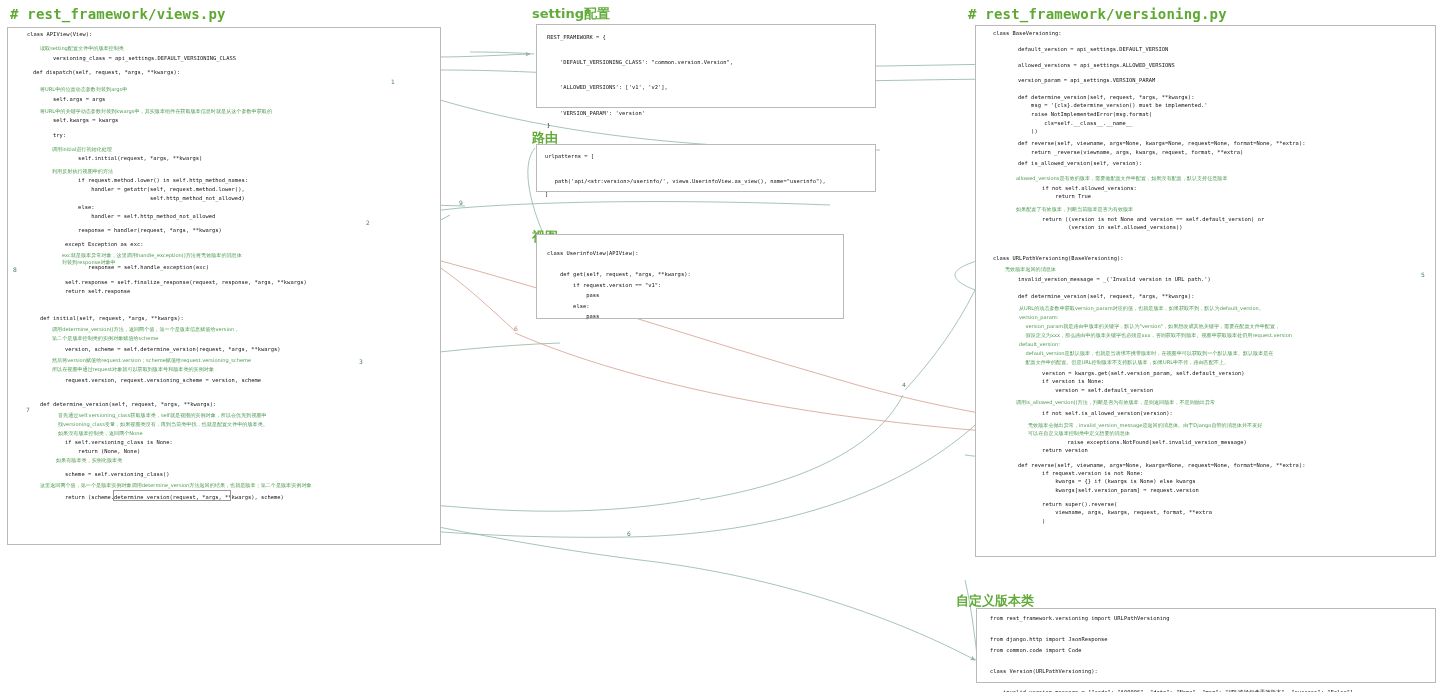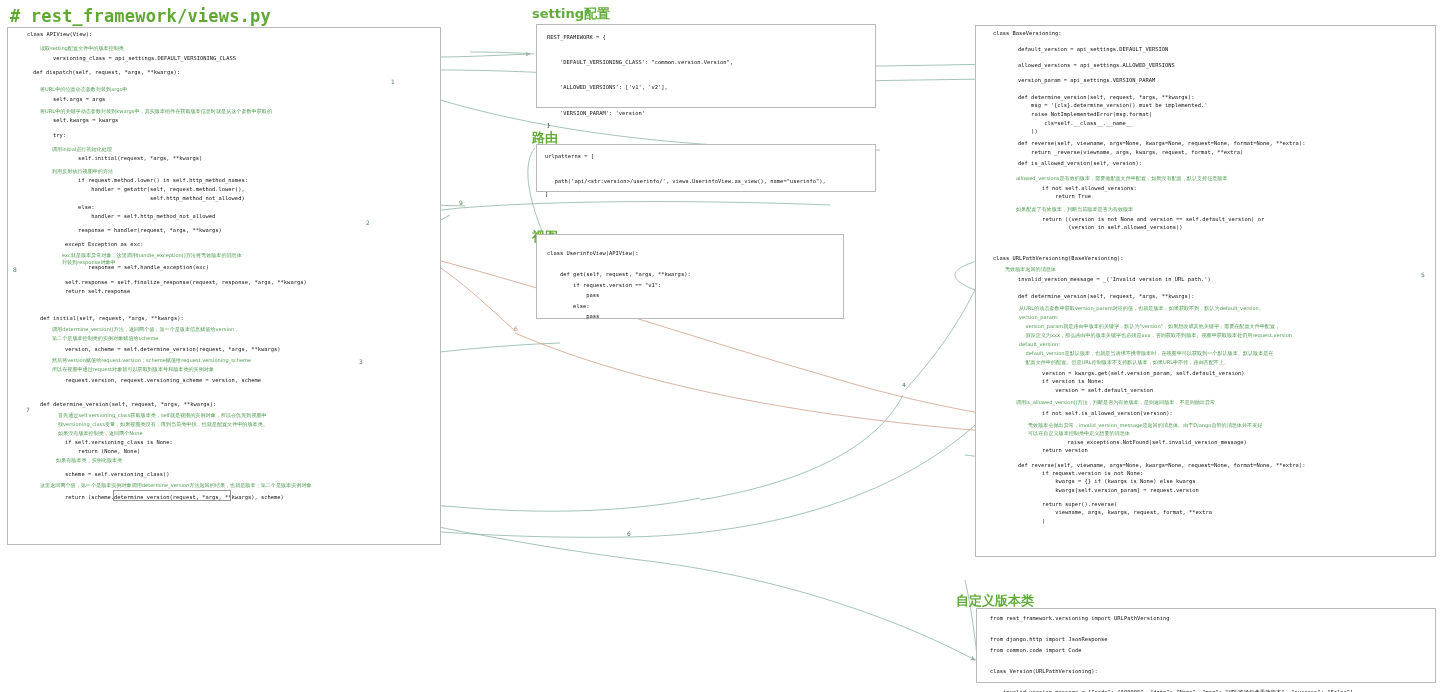--- a/index.html
+++ b/index.html
@@ -10,21 +10,21 @@
     overflow:hidden;
     position:relative;
   }
   .canvas{position:relative;width:1440px;height:692px;}
 
   .svg-layer{position:absolute;left:0;top:0;width:1440px;height:692px;pointer-events:none;}
 
   .panel-title{
     position:absolute;
     font-family:"DejaVu Sans Mono", monospace;
-    font-size:17px;
+    font-size:14px;
     color:#5fa832;
     font-weight:700;
     letter-spacing:0.2px;
     white-space:pre;
   }
   .sec-title{
     position:absolute;
     font-family:"DejaVu Sans", sans-serif;
     font-size:13px;
     color:#62ab3a;
@@ -224,20 +224,21 @@
   <div class="sec-title" style="left:532px;top:228px;">视图</div>
   <div class="codebox" style="left:536px;top:234px;width:308px;height:85px;"></div>
   <div class="code" style="left:547px;top:248px;line-height:10.5px;">class UserinfoView(APIView):
 
     def get(self, request, *args, **kwargs):
         if request.version == "v1":
             pass
         else:
             pass</div>
 
+  <div class="panel-title" style="left:968px;top:6px;"># rest_framework/versioning.py</div>
   <div class="codebox" style="left:975px;top:25px;width:461px;height:532px;"></div>
 
   <div class="code" style="left:993px;top:29px;">class BaseVersioning:</div>
   <div class="code" style="left:1005px;top:45px;">    default_version = api_settings.DEFAULT_VERSION</div>
   <div class="code" style="left:1005px;top:61px;">    allowed_versions = api_settings.ALLOWED_VERSIONS</div>
   <div class="code" style="left:1005px;top:76px;">    version_param = api_settings.VERSION_PARAM</div>
 
   <div class="code" style="left:1005px;top:93px;">    def determine_version(self, request, *args, **kwargs):</div>
   <div class="code" style="left:1005px;top:101px;">        msg = '{cls}.determine_version() must be implemented.'</div>
   <div class="code" style="left:1005px;top:110px;">        raise NotImplementedError(msg.format(</div>

